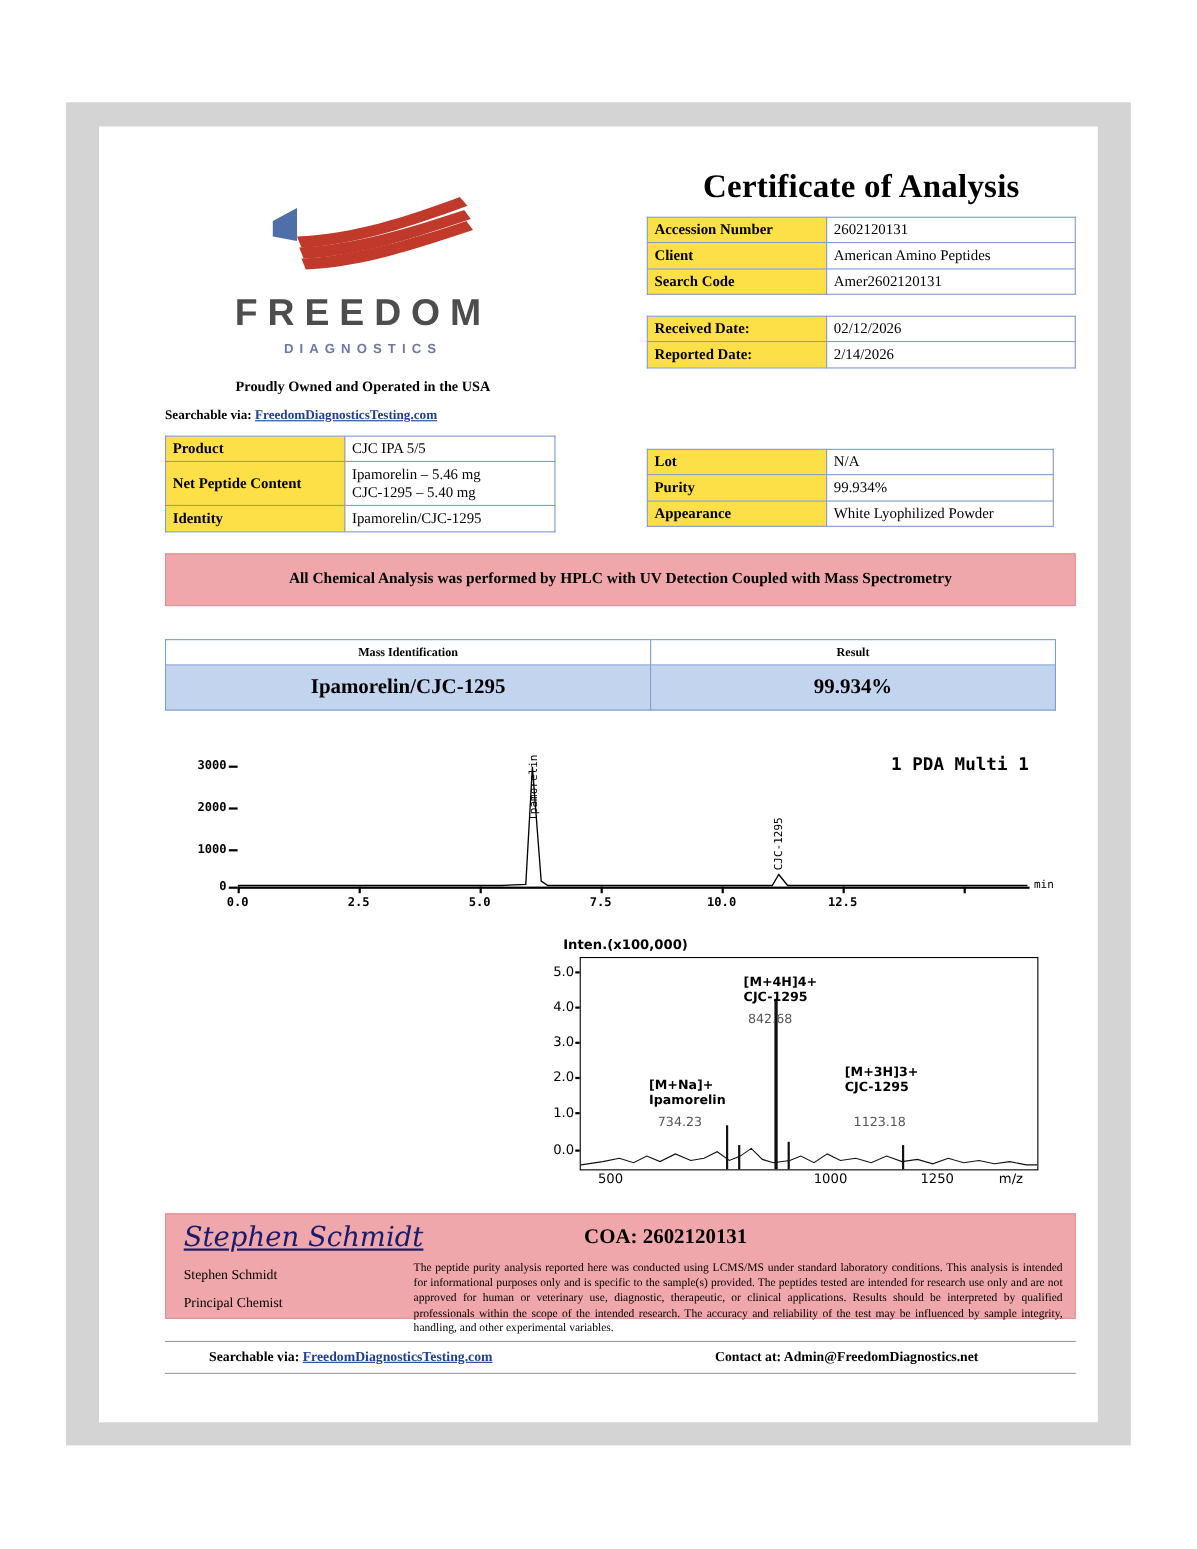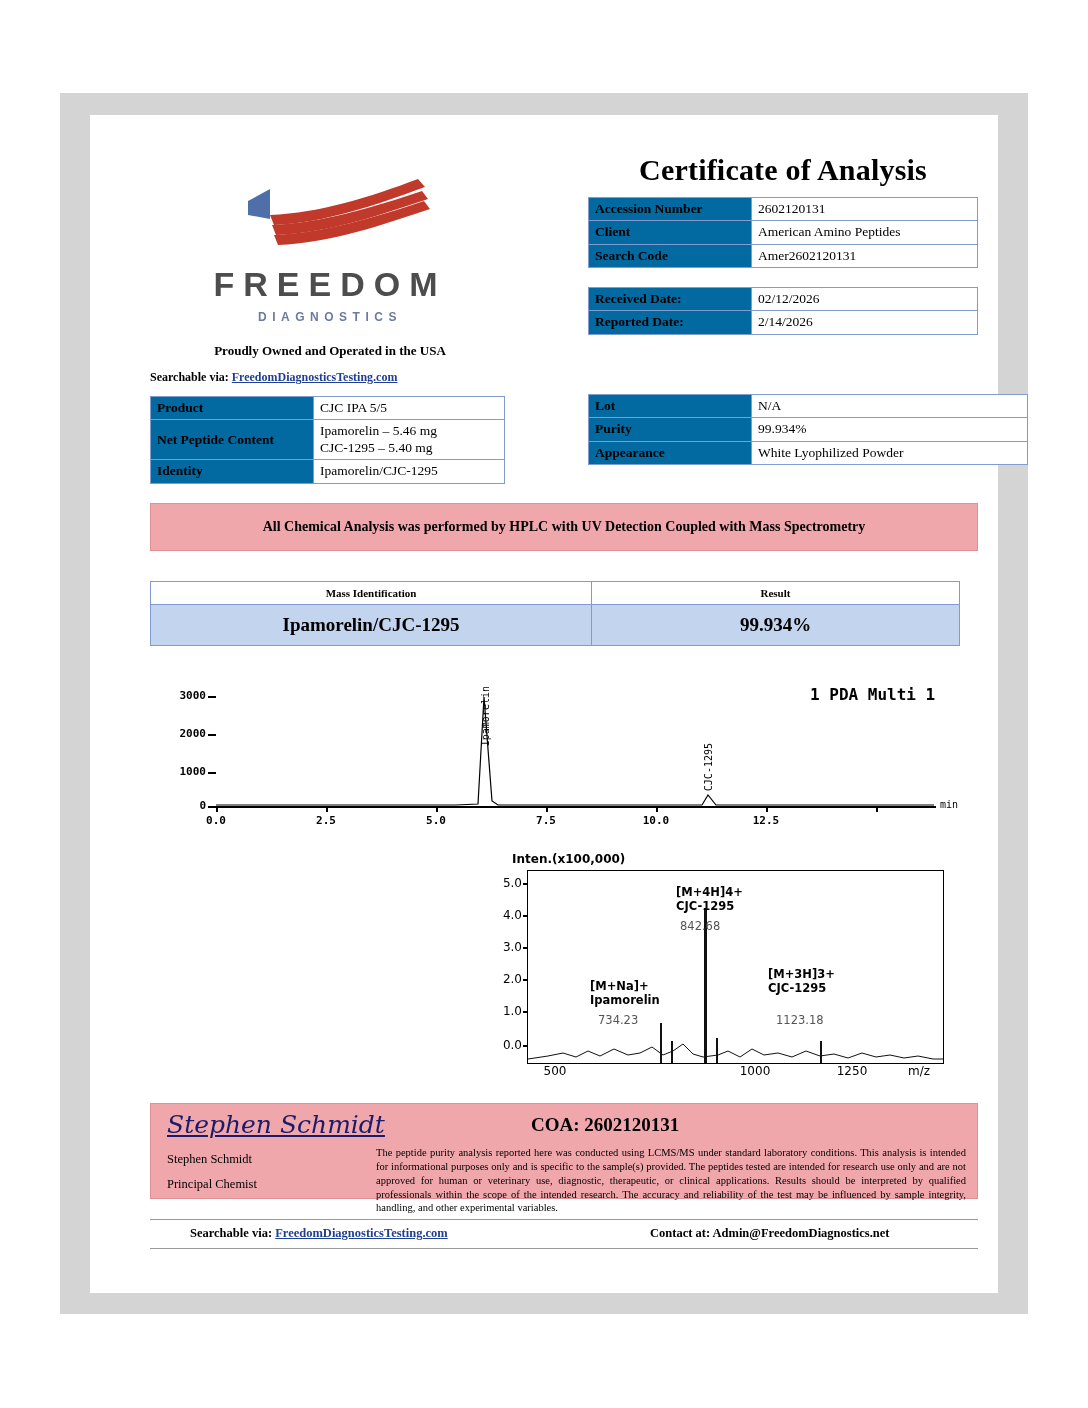--- a/index.html
+++ b/index.html
@@ -110,37 +110,37 @@
     table-layout: fixed;
   }
   .tbl td {
     border: 1px solid #7f9bd0;
     font-size: 13.5px;
     padding: 3px 6px;
     vertical-align: middle;
     line-height: 1.22;
   }
   .tbl td.lbl {
-    background: #0369a1;
+    background: #fde047;
     font-weight: bold;
   }
   .tbl td.val {
     background: #ffffff;
   }
 
   #tbl-accession { left: 498px; top: 82px; width: 390px; }
   #tbl-accession td.lbl { width: 150px; }
 
   #tbl-dates { left: 498px; top: 172px; width: 390px; }
   #tbl-dates td.lbl { width: 150px; }
 
   #tbl-product { left: 60px; top: 281px; width: 355px; }
   #tbl-product td.lbl { width: 150px; }
 
-  #tbl-lot { left: 498px; top: 279px; width: 440px; }
+  #tbl-lot { left: 498px; top: 293px; width: 370px; }
   #tbl-lot td.lbl { width: 150px; }
 
   
   .banner {
     position: absolute;
     left: 60px;
     top: 388px;
     width: 828px;
     height: 48px;
     background: #f0a7ab;

